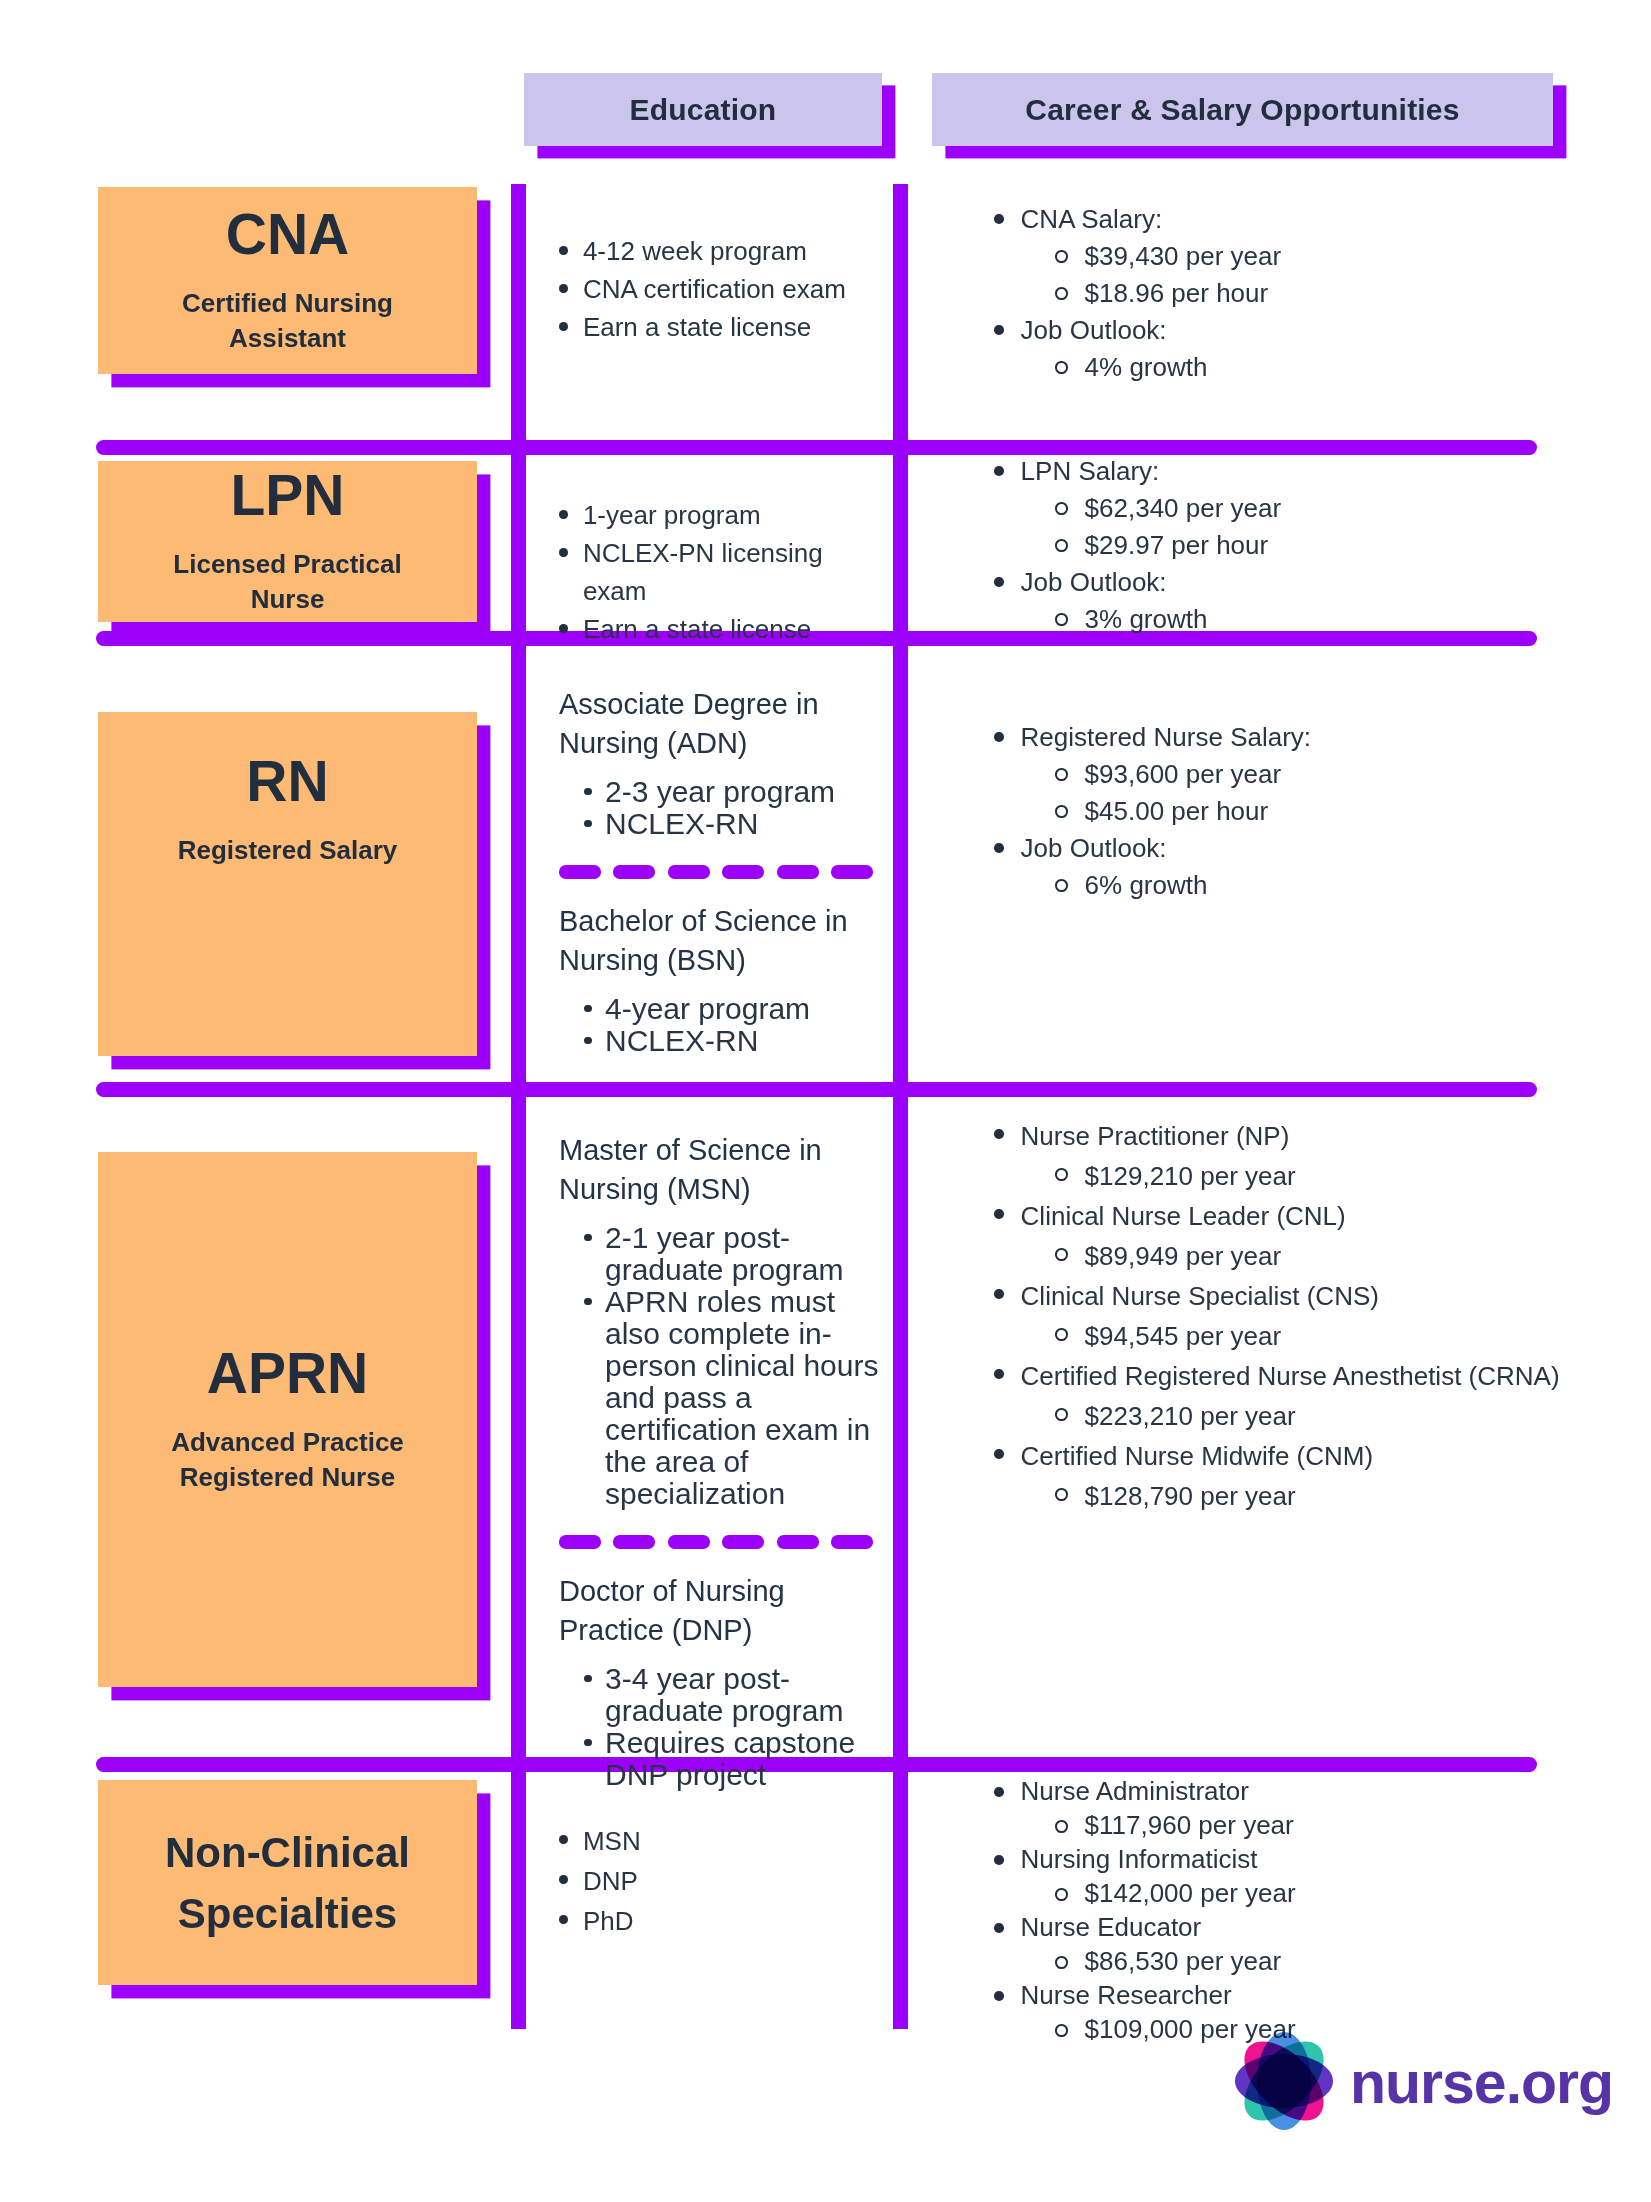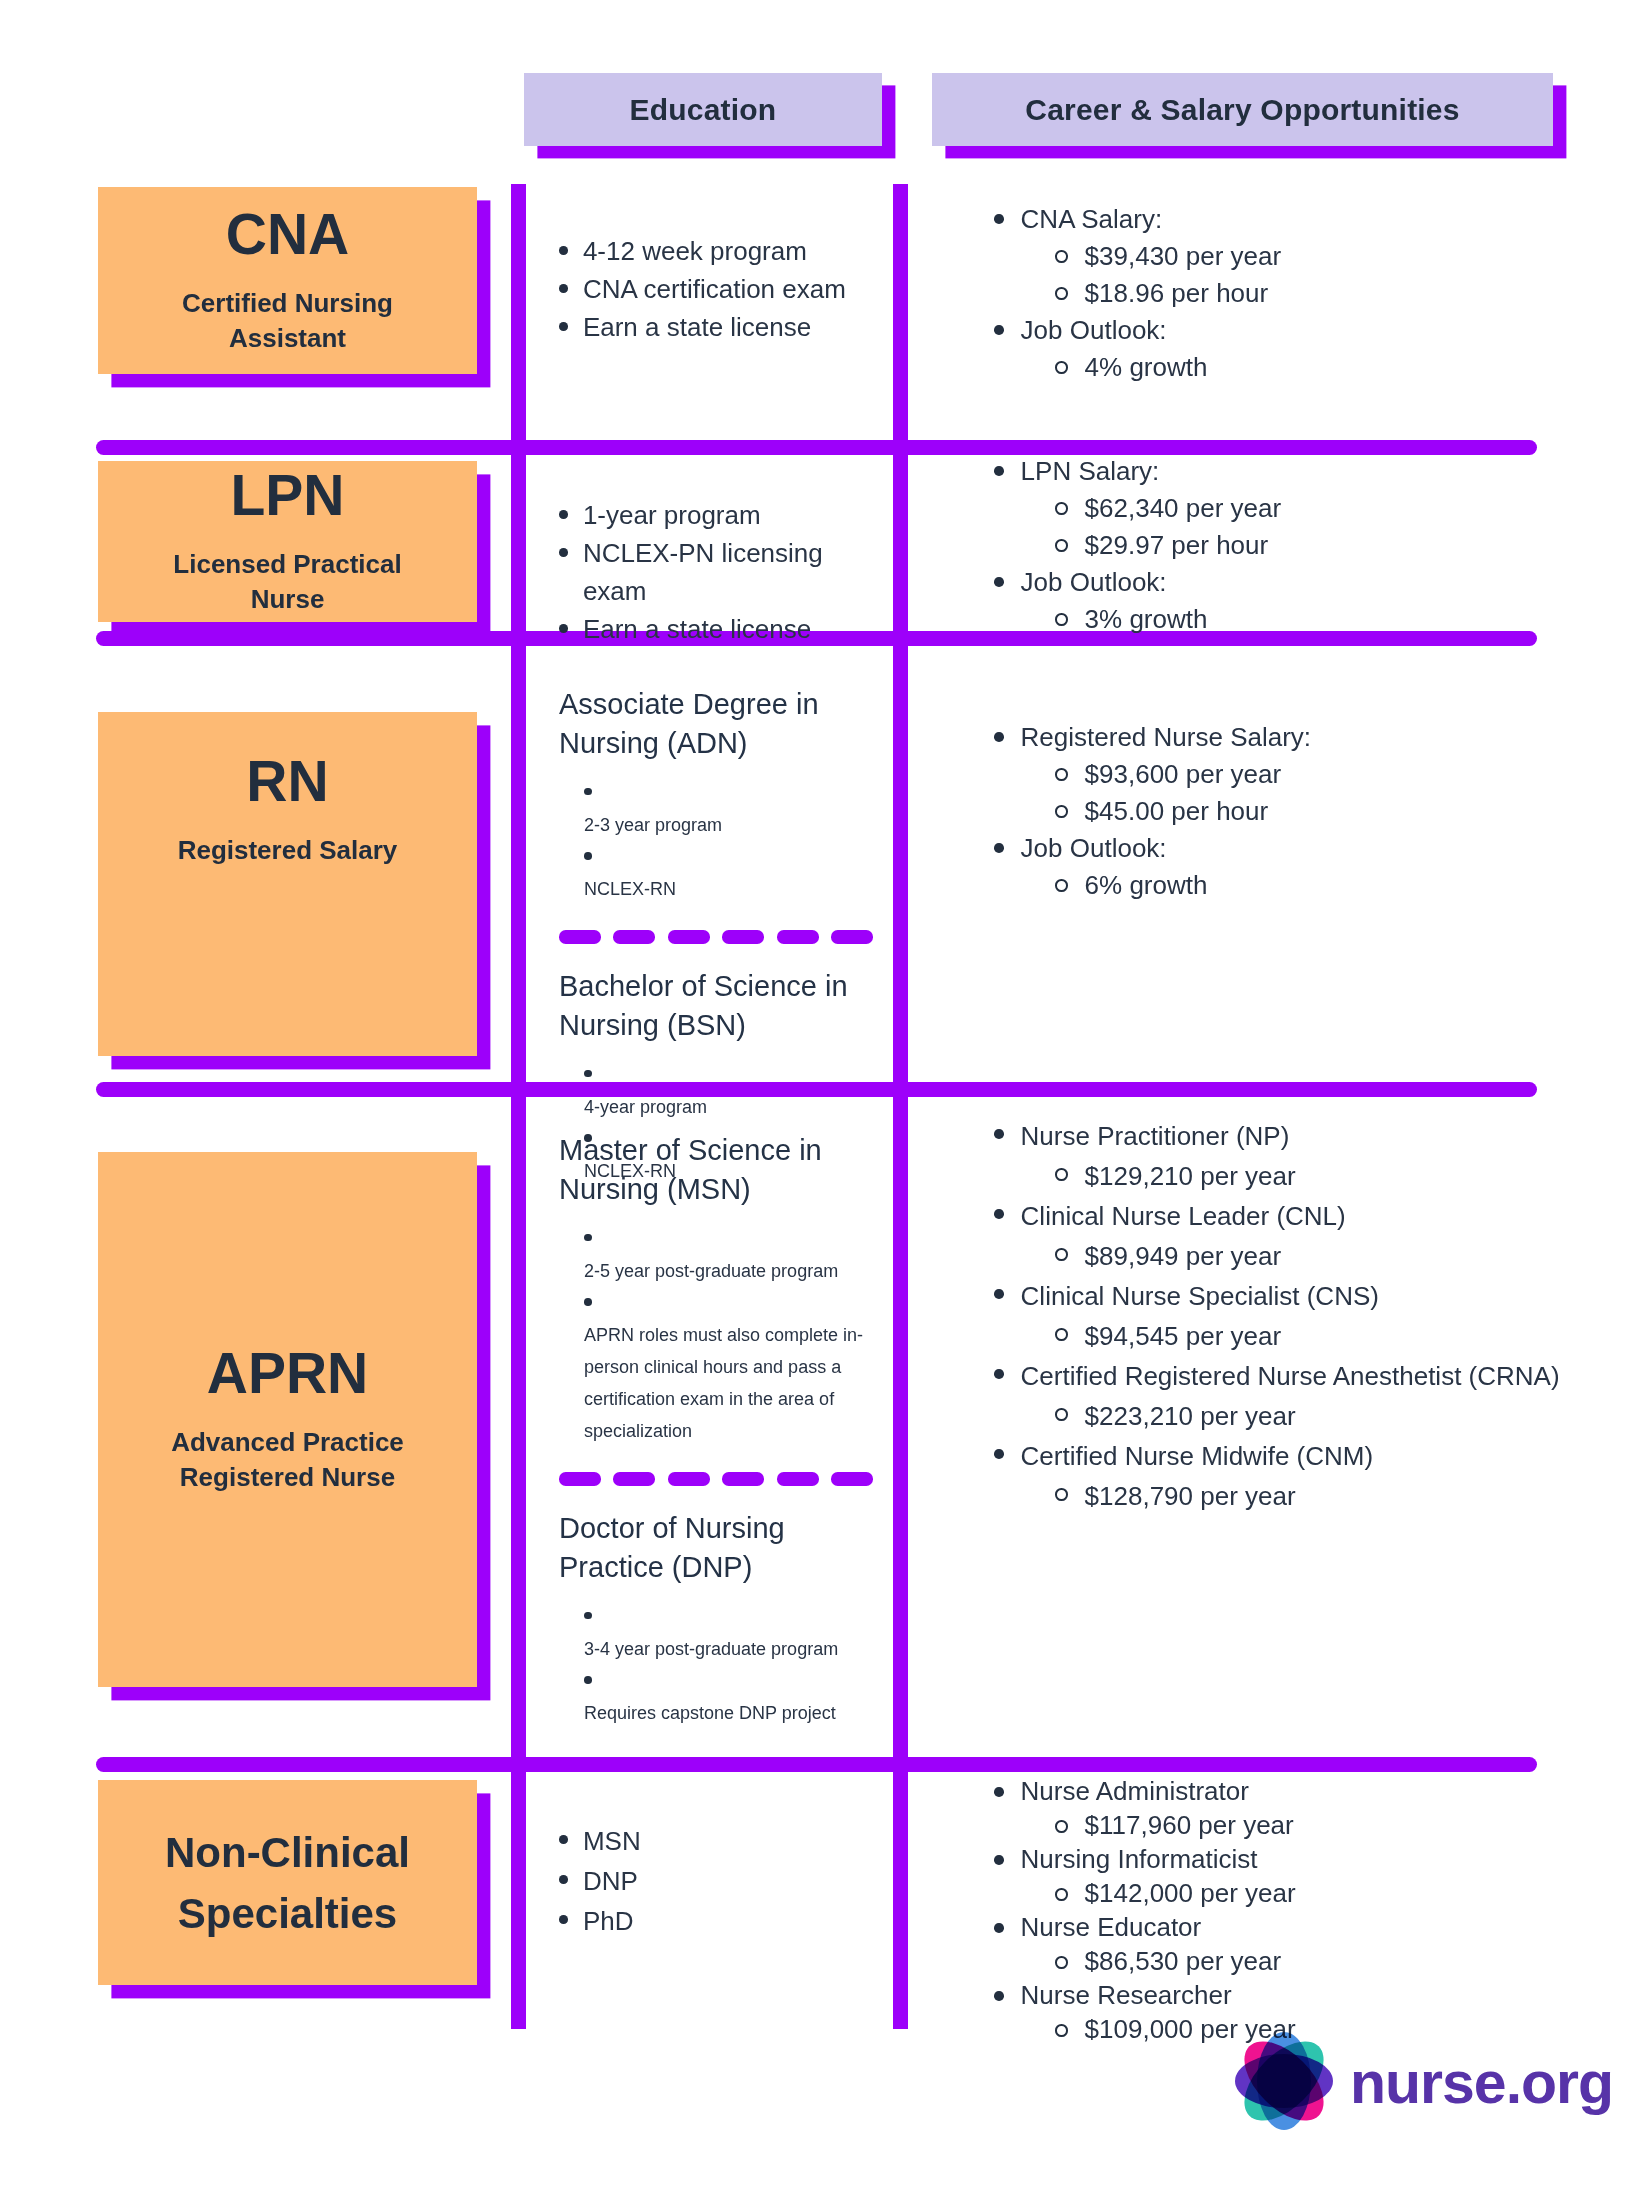--- a/index.html
+++ b/index.html
@@ -30,21 +30,21 @@
   .acronym.nc-title{font-size:42px;line-height:61px;max-width:315px;}
   .fullname{font-size:26px;font-weight:bold;color:#222e3e;line-height:35px;max-width:272px;}
   
   .edu-cell{position:absolute;left:559px;width:325px;margin-top:24px;}
   .edu-heading{font-size:29px;line-height:39px;color:#243246;max-width:330px;}
   .elist{margin-top:15.3px;}
   .elist.plain{margin-top:0;}
   .erow{display:flex;gap:15.3px;font-size:26px;line-height:38px;color:#293445;}
   .erow .dot{flex:0 0 auto;width:8.6px;height:8.6px;border-radius:50%;background:#232f3f;margin-top:14.3px;}
   .sub-elist{margin-left:25px;margin-top:13.4px;}
-  .sub-elist .erow{font-size:18px;line-height:32px;gap:13.4px;flex-direction:column;}
+  .sub-elist .erow{font-size:30px;line-height:32px;gap:13.4px;}
   .sub-elist .erow .dot{width:7.6px;height:7.6px;margin-top:11.5px;}
   .dash-divider{display:flex;gap:12.4px;margin:25px 0 23px 0;}
   .dash-divider .dash{width:42px;height:13.4px;border-radius:6.7px;background:#9d00fa;}
   
   .car-cell{position:absolute;left:994px;width:621px;}
   .crow{display:flex;gap:17px;font-size:26px;color:#293445;}
   .crow.l1{line-height:37px;}
   .crow.l2{margin-left:61px;line-height:37px;}
   .crow .dot{flex:0 0 auto;width:9.6px;height:9.6px;border-radius:50%;background:#232f3f;margin-top:13.4px;}
   .crow .ring{flex:0 0 auto;width:8.6px;height:8.6px;border:2.4px solid #232f3f;border-radius:50%;background:transparent;margin-top:12.4px;}
@@ -226,21 +226,21 @@
 
   <div class="label-box" style="top:1152px;height:535px;">
     <div class="acronym">APRN</div>
     <div class="fullname">Advanced Practice Registered Nurse</div>
   </div>
   <div class="edu-cell" style="top:1107px;">
     <div class="edu-heading">Master of Science in Nursing (MSN)</div>
     <div class="elist sub-elist">
       <div class="erow">
           <span class="dot"></span>
-          <span>2-5 year post-graduate program</span>
+          <span>2-1 year post-graduate program</span>
         </div>
       <div class="erow">
           <span class="dot"></span>
           <span>APRN roles must also complete in-person clinical hours and pass a certification exam in the area of specialization</span>
         </div>
     </div>
     <div class="dash-divider">
       <span class="dash"></span>
         <span class="dash"></span>
         <span class="dash"></span>

